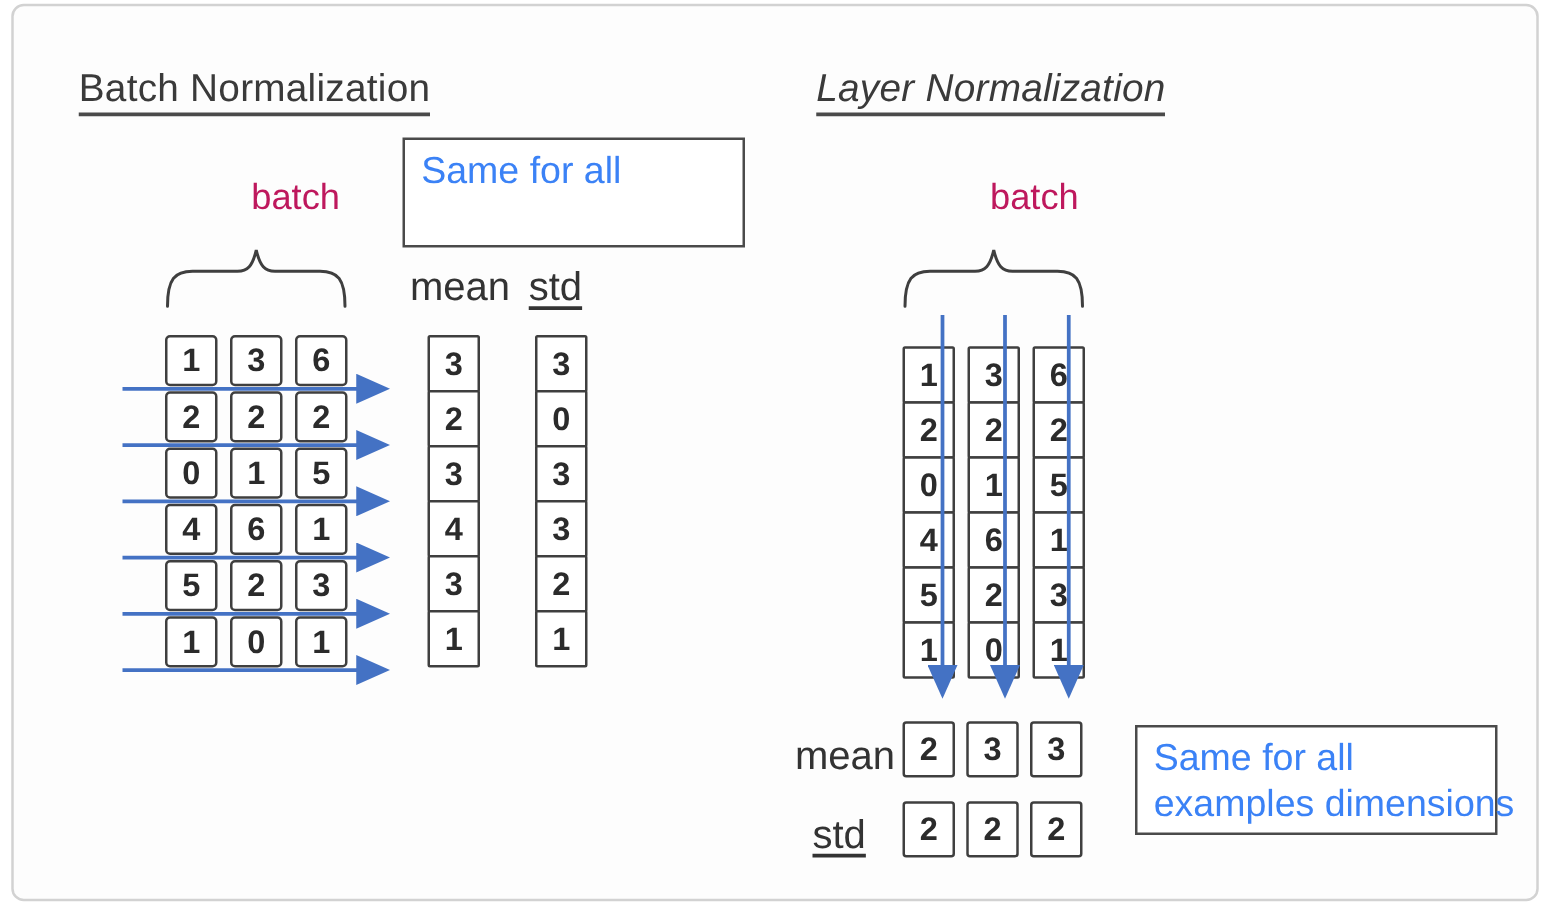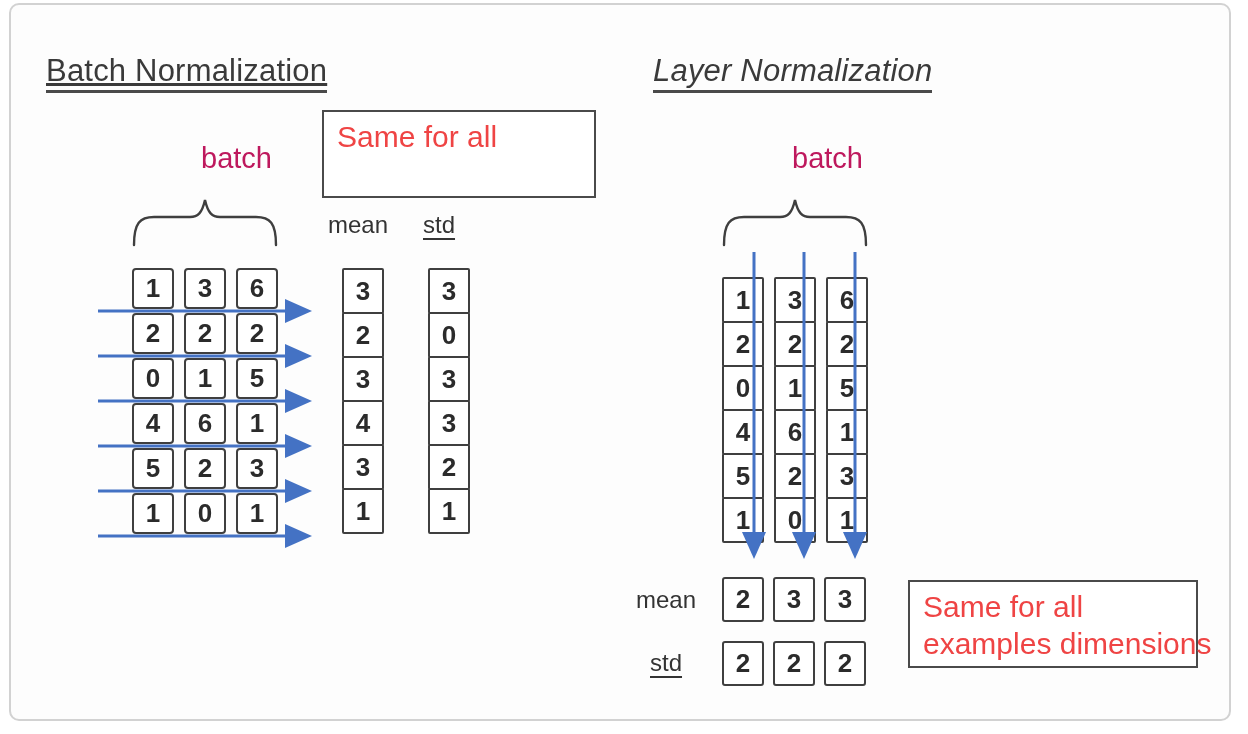--- a/index.html
+++ b/index.html
@@ -10,28 +10,28 @@
   .frame{
     position:absolute;left:9px;top:3px;width:1218px;height:714px;
     border:2px solid #d2d2d2;border-radius:10px;background:#fdfdfd;
   }
   .panel{position:absolute;inset:0;}
   .title{
     position:absolute;margin:0;font-size:31px;font-weight:400;color:#3a3a3a;
     border-bottom:3px solid #4a4a4a;padding-bottom:1px;letter-spacing:0.2px;white-space:nowrap;
   }
   .batch-label{position:absolute;font-size:29px;color:#be185d;white-space:nowrap;margin-left:35px;}
-  .small-label{position:absolute;font-size:24px;color:#333;white-space:nowrap;}
+  .small-label{position:absolute;font-size:32px;color:#333;white-space:nowrap;}
   .squiggle{
     text-decoration-line:underline;text-decoration-style:wavy;
     text-decoration-color:#e8736c;text-decoration-thickness:2px;text-underline-offset:5px;text-decoration:underline;
   }
   .note-box{
     position:absolute;border:2.5px solid #4a4a4a;background:#fff;
-    font-size:30px;line-height:37px;color:#ef4444;padding:6px 8px 0 13px;box-sizing:border-box;
+    font-size:30px;line-height:37px;color:#3b82f6;padding:6px 8px 0 13px;box-sizing:border-box;
   }
   .note-box span{display:block;white-space:nowrap;}
   
   .grid{position:absolute;display:flex;}
   .grid .gcol{display:flex;flex-direction:column;}
   .cell{
     display:flex;align-items:center;justify-content:center;box-sizing:border-box;
     border:2px solid #3f3f3f;background:#fff;
     font-weight:bold;font-size:26px;color:#2b2b2b;
   }
@@ -52,21 +52,21 @@
   svg{position:absolute;overflow:visible;}
 </style>
 </head>
 <body>
 
 <div class="canvas">
   <div class="frame"></div>
 
   <div class="panel">
 
-    <h2 class="title" style="left:46px;top:53px;text-decoration:underline;">Batch Normalization</h2>
+    <h2 class="title" style="left:63px;top:53px;">Batch Normalization</h2>
 
     <div class="batch-label" style="left:166px;top:142px;">batch</div>
 
     <svg style="left:131px;top:197px;" width="148" height="50" viewBox="0 0 148 50">
       <path d="M3,48 C3,26 9,20 23,20 L59,20 C67,20 71,16 74,3 C77,16 81,20 89,20 L125,20 C139,20 145,26 145,48" fill="none" stroke="#3f3f3f" stroke-width="2.4" stroke-linecap="round"></path>
     </svg>
 
     <div class="grid gapped" style="left:132px;top:268px;">
         <div class="gcol">
           <div class="cell">1</div>

